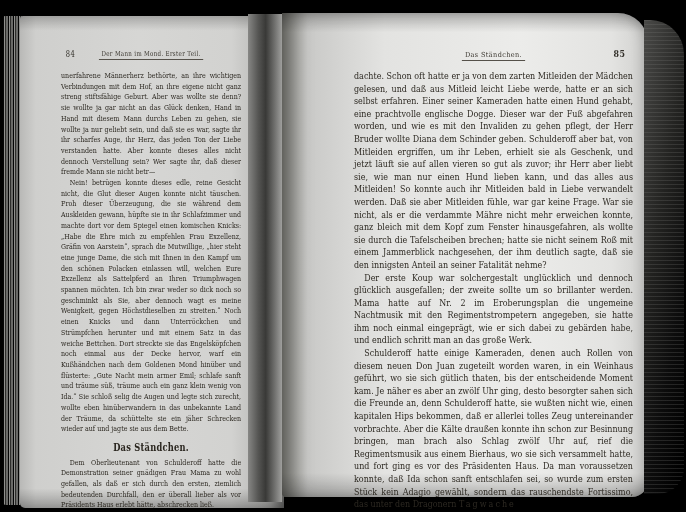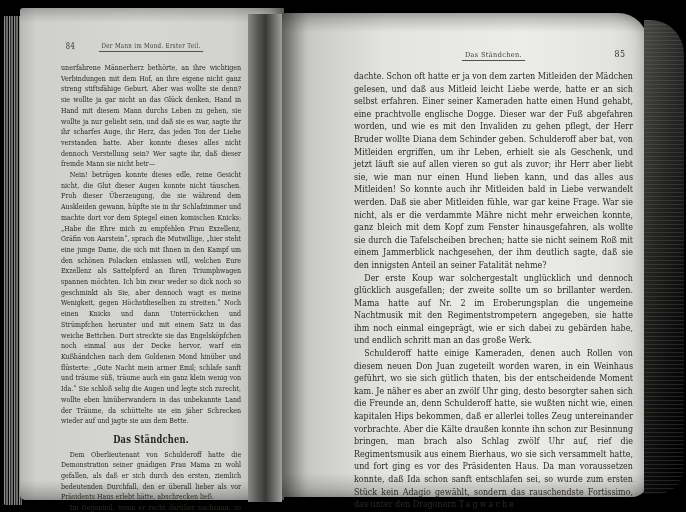--- a/index.html
+++ b/index.html
@@ -10,21 +10,21 @@
   }
   
   .page{position:absolute;}
   .left-edges{
     left:3px;top:16px;width:19px;height:489px;
     background:repeating-linear-gradient(90deg,
       #050505 0 1px,#8f8f8d 1px 2px,#2e2e2c 2px 3px,#6a6a68 3px 5px);
     border-radius:2px 0 0 3px;
   }
   .left-page{
-    left:20px;top:8px;width:264px;height:492px;
+    left:20px;top:16px;width:264px;height:492px;
     background:
       linear-gradient(180deg, rgba(0,0,0,.18) 0, rgba(0,0,0,0) 3%, rgba(0,0,0,0) 96%, rgba(0,0,0,.25) 100%),
       linear-gradient(90deg,#b9b9b7 0,#cfcfcd 6%,#d6d6d4 45%,#d2d2d0 80%,#b3b3b1 95%,#8e8e8c 100%);
     border-radius:3px 0 0 5px;
     box-shadow: inset -14px 0 18px -8px rgba(0,0,0,.35);
   }
   .gutter{
     left:248px;top:14px;width:34px;height:488px;
     background:linear-gradient(90deg,#878785 0,#555553 30%,#393937 52%,#6f6f6d 78%,#9f9f9d 100%);
   }
@@ -59,21 +59,21 @@
     transform:scaleX(0.93);
     font-size:8.6px;line-height:12.6px;
   }
   .header-row{position:relative;height:13px;margin-bottom:9px;text-align:center;}
   .running-header{
     font-size:7px;letter-spacing:.4px;color:#3a362f;
     border-bottom:.5px solid #55514a;padding:0 3px 1px 3px;
   }
   .pagenum{position:absolute;top:0;font-size:8.5px;letter-spacing:.5px;color:#33302a;}
   .pagenum-left{left:6px;}
-  .pagenum-right{right:8px;}
+  .pagenum-right{right:8px;font-weight:bold;}
   p{margin:0;}
   .indent{text-indent:11px;}
   .chapter-heading{
     text-align:center;font-weight:bold;font-size:10.5px;
     margin:7px 0 5px 0;color:#2a261f;letter-spacing:.3px;
   }
   .spaced{letter-spacing:2.2px;}
 </style>
 </head>
 <body>

